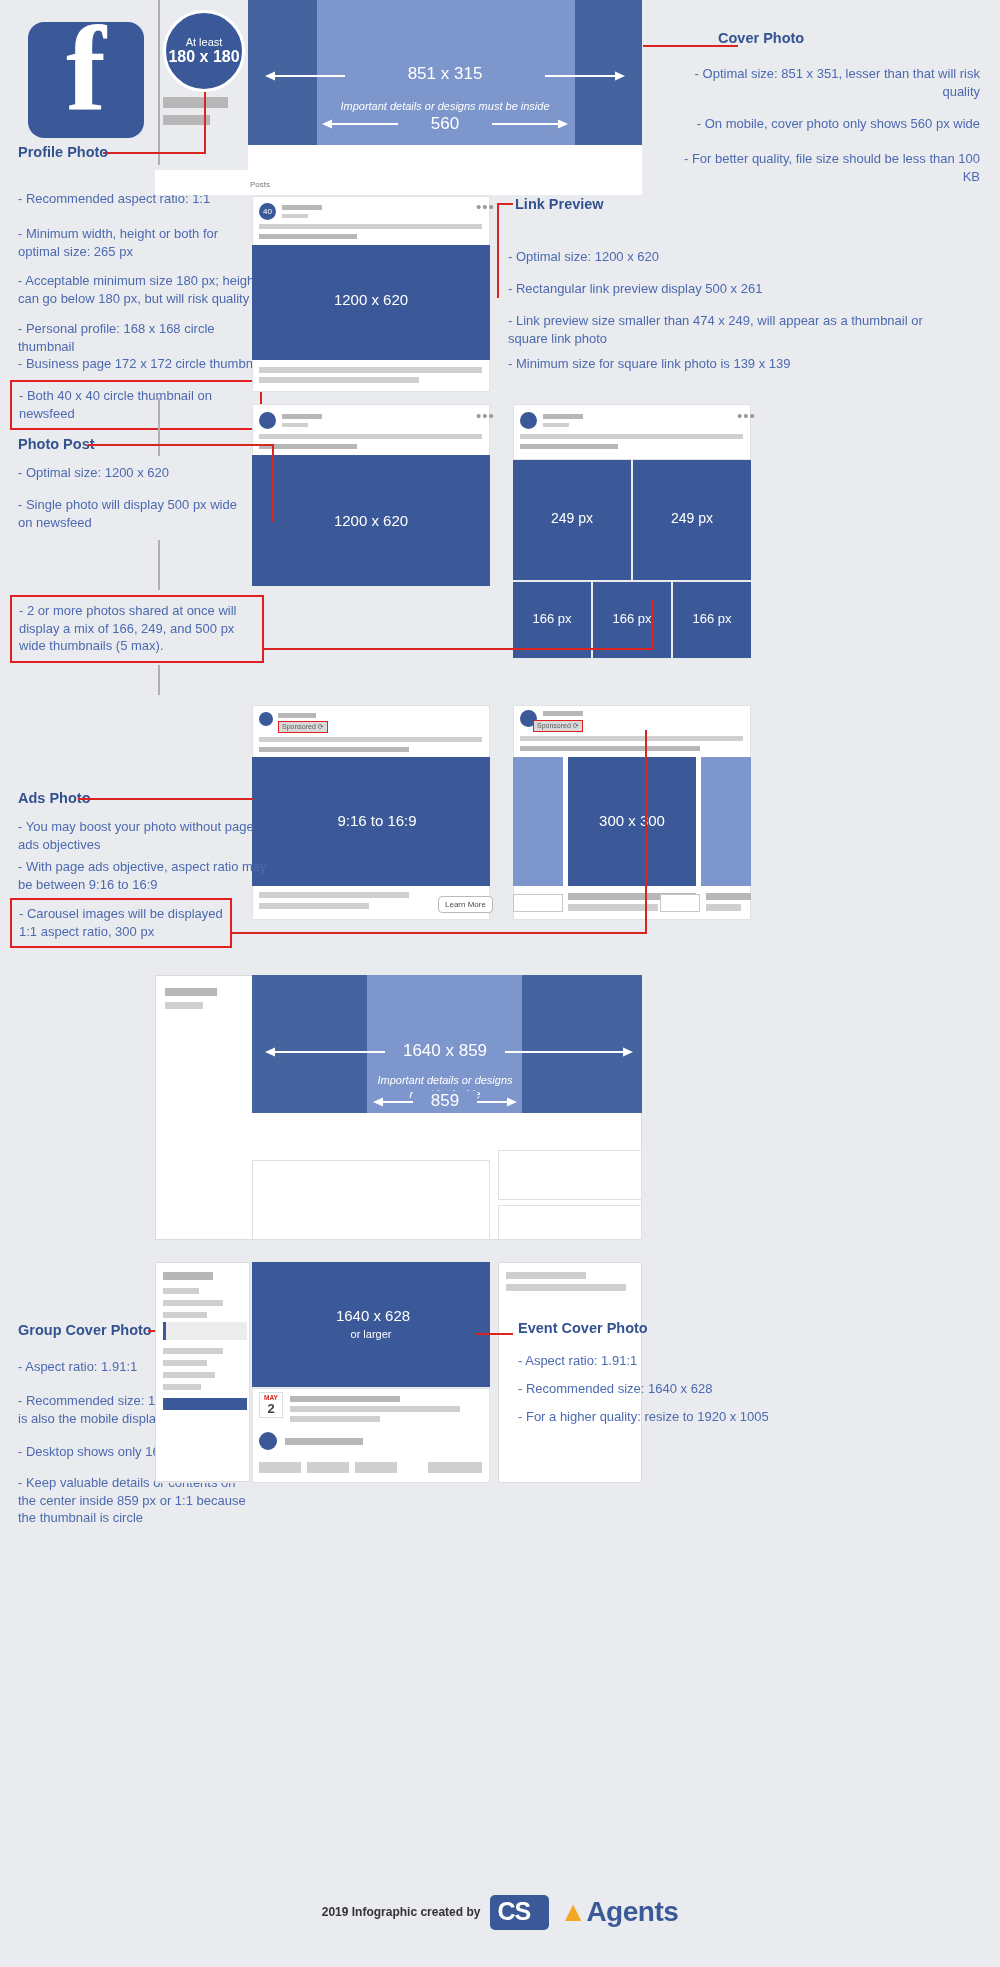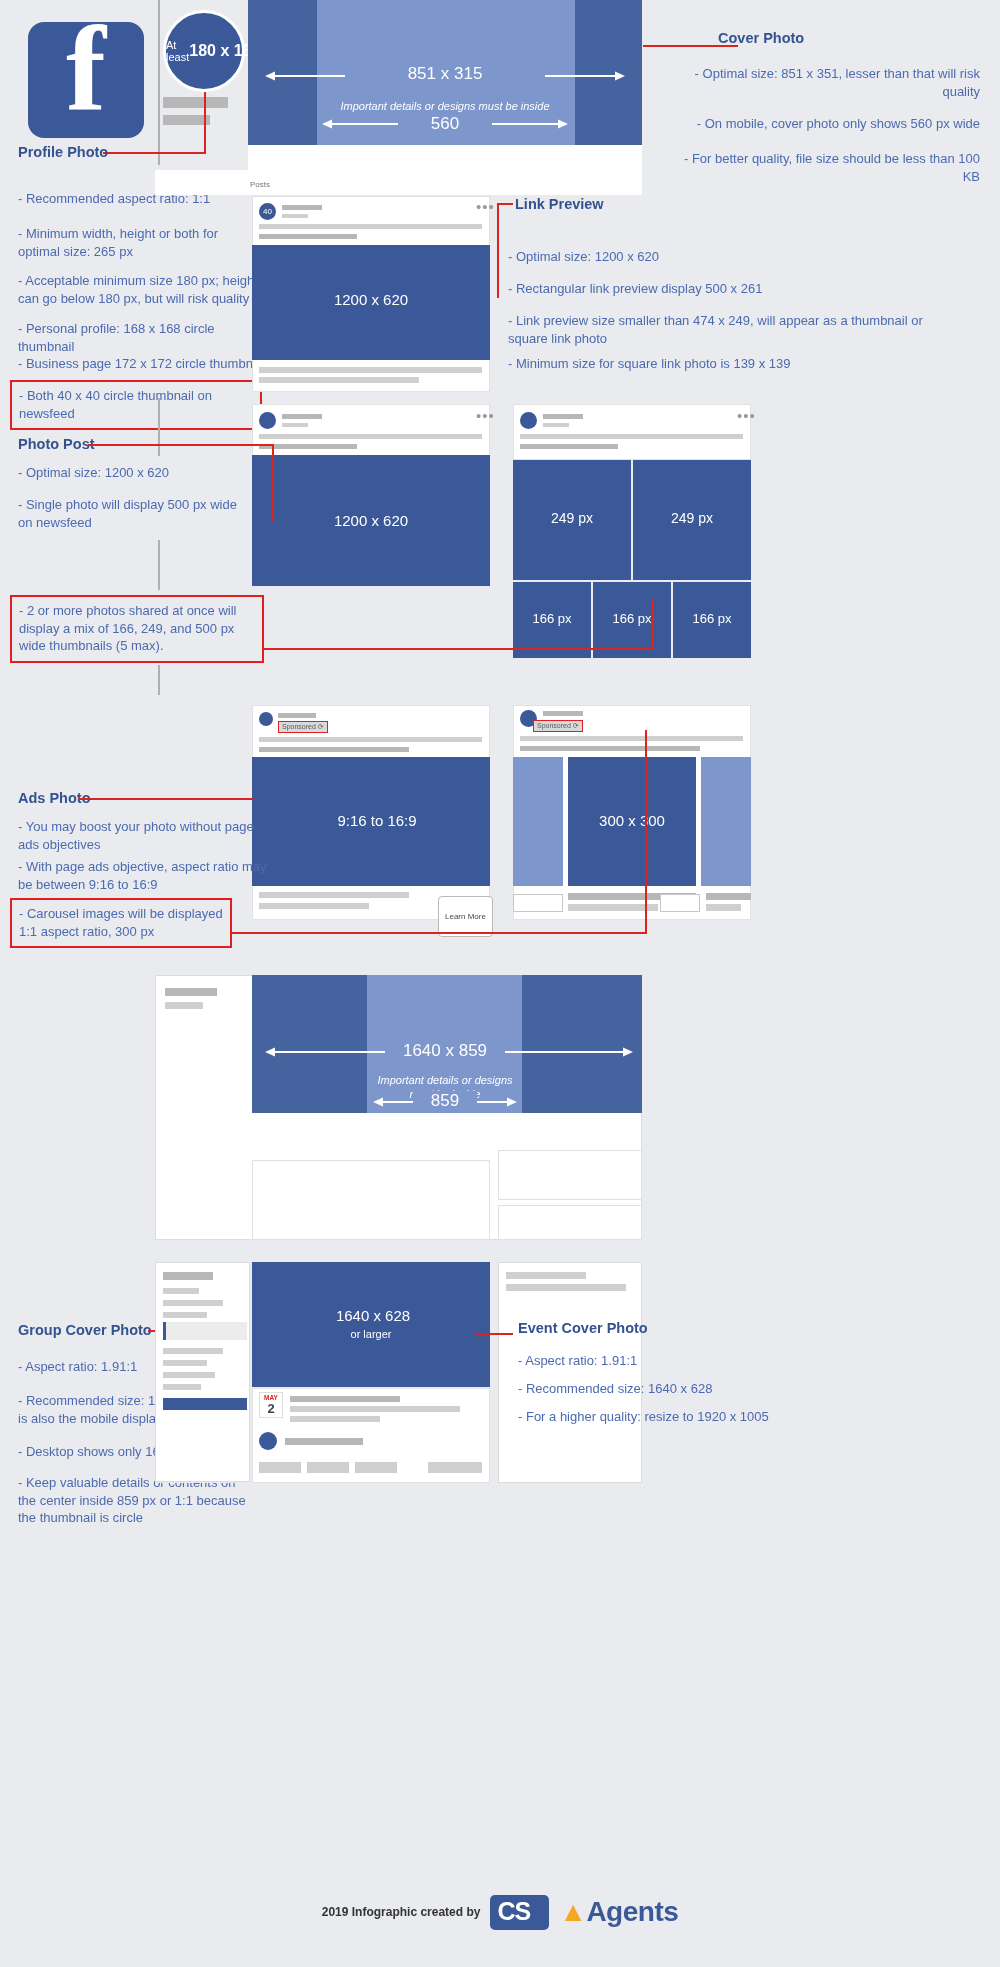--- a/index.html
+++ b/index.html
@@ -36,22 +36,22 @@
     position: absolute; left: 0; top: 0; width: 100%; height: 100%;
     color: #fff; font-family: "Liberation Serif", serif;
     font-size: 120px; font-weight: bold;
     display: flex; align-items: flex-end; justify-content: center;
   }
 
   
   .circle-badge {
     width: 82px; height: 82px; border-radius: 50%;
     background: #3b5998; border: 3px solid #fff;
-    color: #fff; display: flex; 
-    align-items: center; 
+    color: #fff; display: flex; flex-direction: column;
+    align-items: center; justify-content: center;
     line-height: 1.1;
   }
   .circle-badge .l1 { font-size: 11px; }
   .circle-badge .l2 { font-size: 16px; font-weight: bold; white-space: nowrap; }
 
   
   .gray { background: #b7b7b7; }
   .gray-l { background: #cfcfcf; }
   .white-card { background: #fff; }
   .blue-main { background: #3b5998; }
@@ -71,21 +71,21 @@
 
   .dots { color:#9a9a9a; font-size:15px; letter-spacing:1px; line-height:6px;}
 
   .sponsored {
     border: 1.5px solid #e02020; font-size: 7px; color:#5a5a5a;
     background:#d9d9d9; padding: 1px 3px; display:inline-block;
     white-space: nowrap;
   }
   .learn-more {
     border:1px solid #b9b9b9; background:#fff; font-size:8px;
-    color:#4a4a4a; padding:15px 6px; border-radius:4px; white-space:nowrap;
+    color:#4a4a4a; padding:3px 6px; border-radius:4px; white-space:nowrap;
   }
   .may-badge {
     background:#fff; text-align:center; line-height:1.05; padding:2px 0;
   }
   .may-badge .m { color:#d9241f; font-size:6.5px; font-weight:bold;}
   .may-badge .d { color:#444; font-size:13px; font-weight:bold;}
 
   
   .footer {
     position:absolute; left:0; right:0; bottom:0; height:110px;

